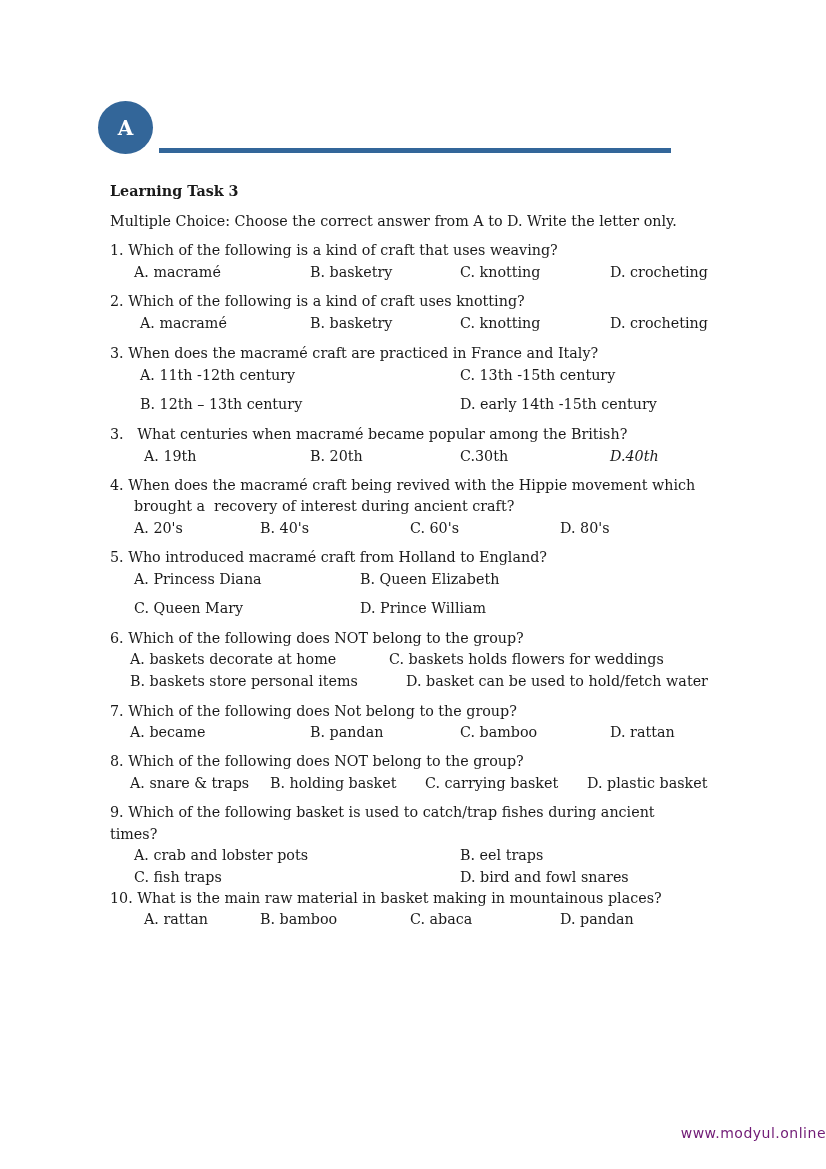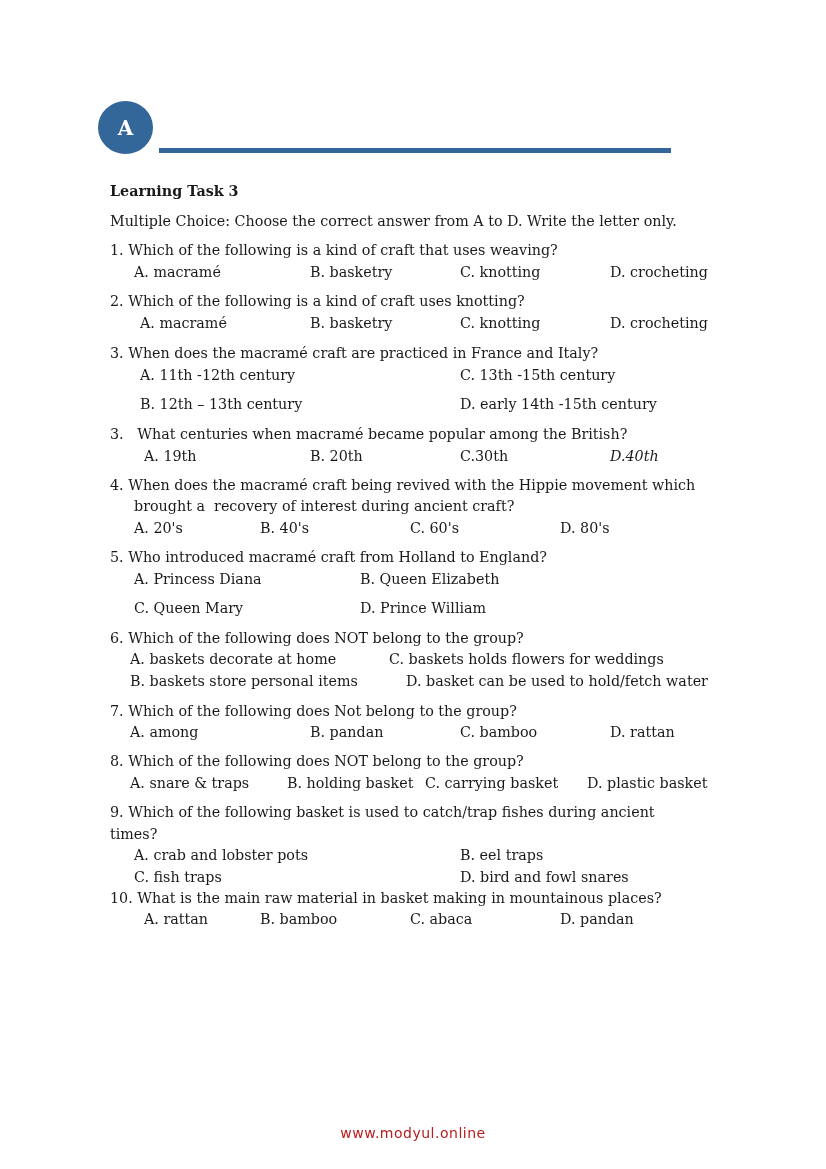--- a/index.html
+++ b/index.html
@@ -4,22 +4,22 @@
 <style>
   html, body { margin:0; padding:0; background:#ffffff; }
   body { width:826px; height:1169px; position:relative; overflow:hidden;
          font-family:"DejaVu Serif", serif; color:#1a1a1a; }
   .badge { position:absolute; left:98px; top:101px; width:55px; height:53px; border-radius:50%;
            background:#336699; color:#fff; display:flex; align-items:center; justify-content:center;
            font-weight:bold; font-size:20px; }
   .rule { position:absolute; left:159px; top:148px; width:512px; height:5px; background:#336699; }
   .t { position:absolute; font-size:14.3px; white-space:nowrap; line-height:18px;text-align:center; }
   .title { font-weight:bold; }
-  .footer { position:absolute; left:0; width:826px; top:1125px; text-align:center;
-            font-family:"DejaVu Sans", sans-serif; font-size:14px; color:#b91c1c; letter-spacing:0.5px; }
+  .footer { position:absolute; left:0; width:826px; top:1125px; text-align:right;
+            font-family:"DejaVu Sans", sans-serif; font-size:14px; color:#701a75; letter-spacing:0.5px; }
 </style>
 </head>
 <body>
 
 <div class="badge">
     <span>A</span>
   </div>
 <div class="rule"></div>
 
 <div class="t title" style="left:110px;top:182px;">Learning Task 3</div>
@@ -62,28 +62,28 @@
 <div class="t" style="left:134px;top:599px;">C. Queen Mary</div>
 <div class="t" style="left:360px;top:599px;">D. Prince William</div>
 
 <div class="t" style="left:110px;top:629px;">6. Which of the following does NOT belong to the group?</div>
 <div class="t" style="left:130px;top:650px;">A. baskets decorate at home</div>
 <div class="t" style="left:389px;top:650px;">C. baskets holds flowers for weddings</div>
 <div class="t" style="left:130px;top:672px;">B. baskets store personal items</div>
 <div class="t" style="left:389px;top:672px;margin-left:17px;">D. basket can be used to hold/fetch water</div>
 
 <div class="t" style="left:110px;top:702px;">7. Which of the following does Not belong to the group?</div>
-<div class="t" style="left:130px;top:723px;">A. among</div>
+<div class="t" style="left:130px;top:723px;">A. became</div>
 <div class="t" style="left:310px;top:723px;">B. pandan</div>
 <div class="t" style="left:460px;top:723px;">C. bamboo</div>
 <div class="t" style="left:610px;top:723px;">D. rattan</div>
 
 <div class="t" style="left:110px;top:752px;">8. Which of the following does NOT belong to the group?</div>
 <div class="t" style="left:130px;top:774px;">A. snare &amp; traps</div>
-<div class="t" style="left:270px;top:774px;margin-left:17px;">B. holding basket</div>
+<div class="t" style="left:270px;top:774px;">B. holding basket</div>
 <div class="t" style="left:425px;top:774px;">C. carrying basket</div>
 <div class="t" style="left:587px;top:774px;">D. plastic basket</div>
 
 <div class="t" style="left:110px;top:803px;">9. Which of the following basket is used to catch/trap fishes during ancient</div>
 <div class="t" style="left:110px;top:825px;">times?</div>
 <div class="t" style="left:134px;top:846px;">A. crab and lobster pots</div>
 <div class="t" style="left:460px;top:846px;">B. eel traps</div>
 <div class="t" style="left:134px;top:868px;">C. fish traps</div>
 <div class="t" style="left:460px;top:868px;">D. bird and fowl snares</div>
 

